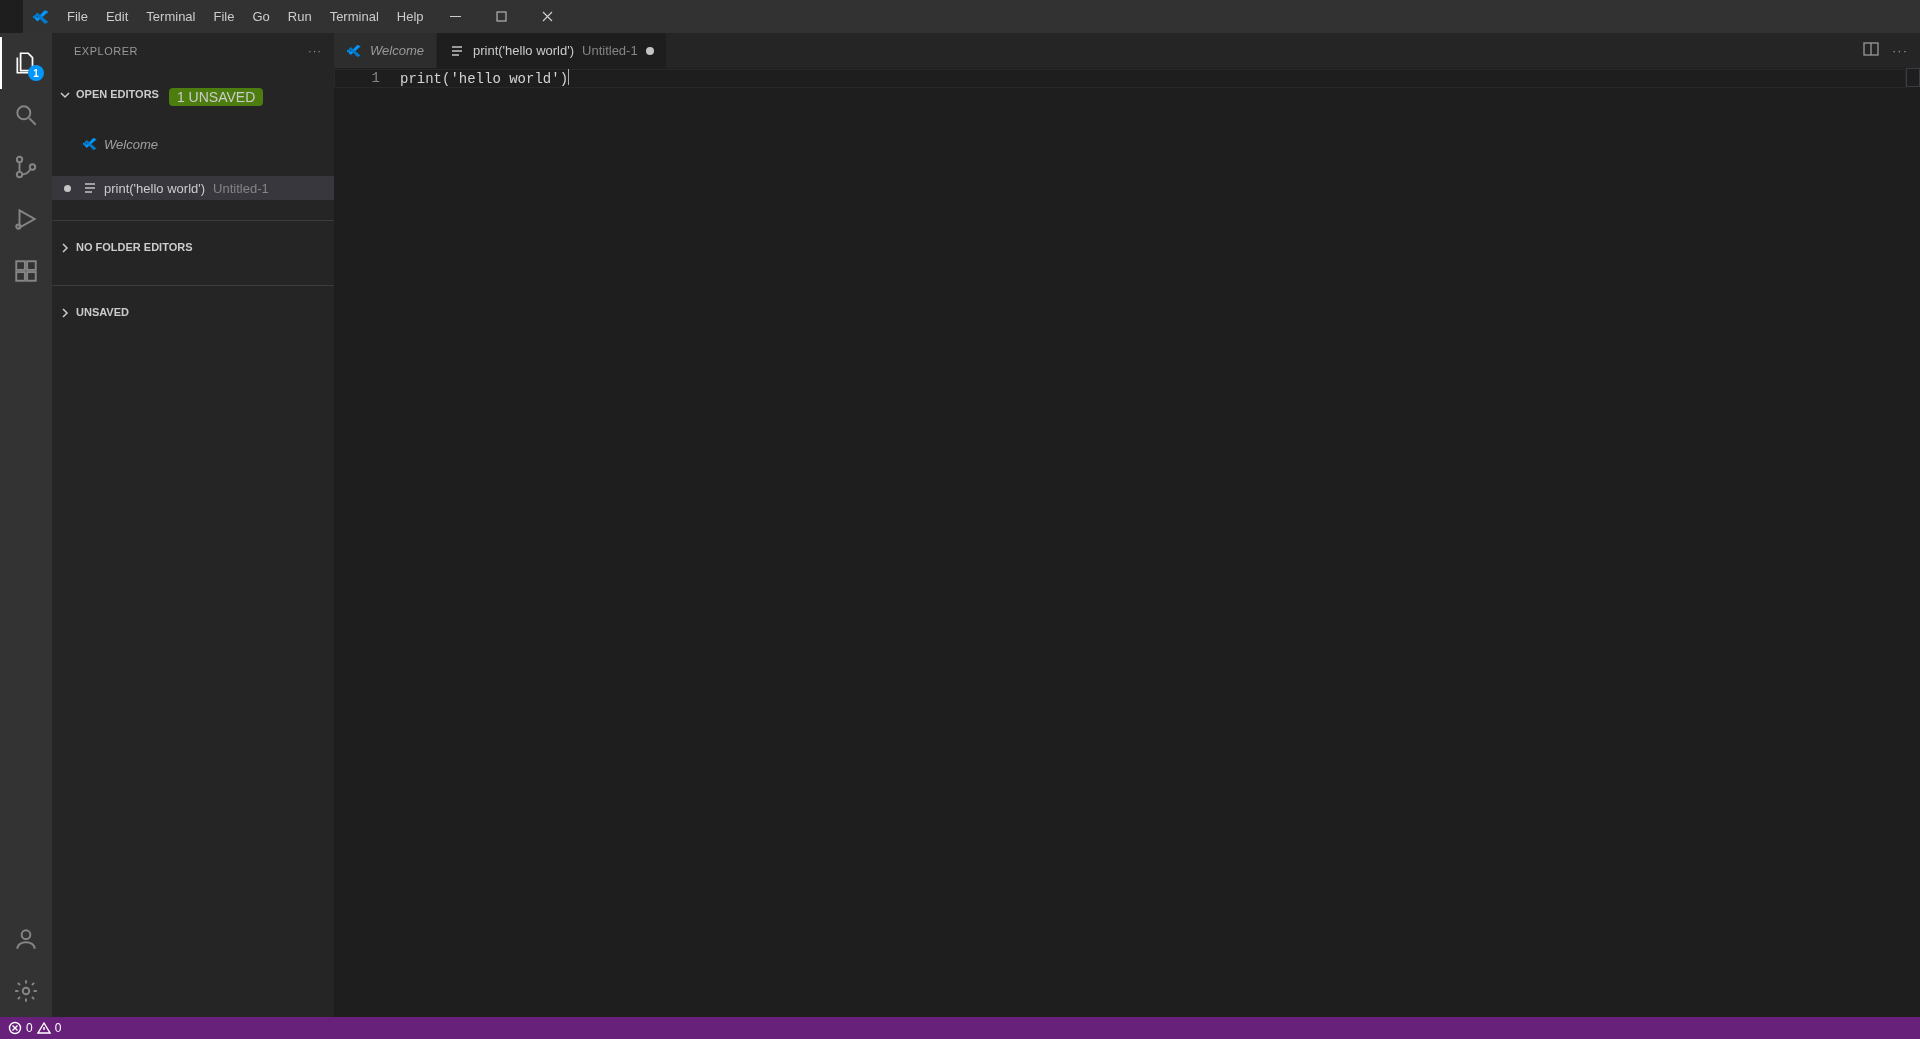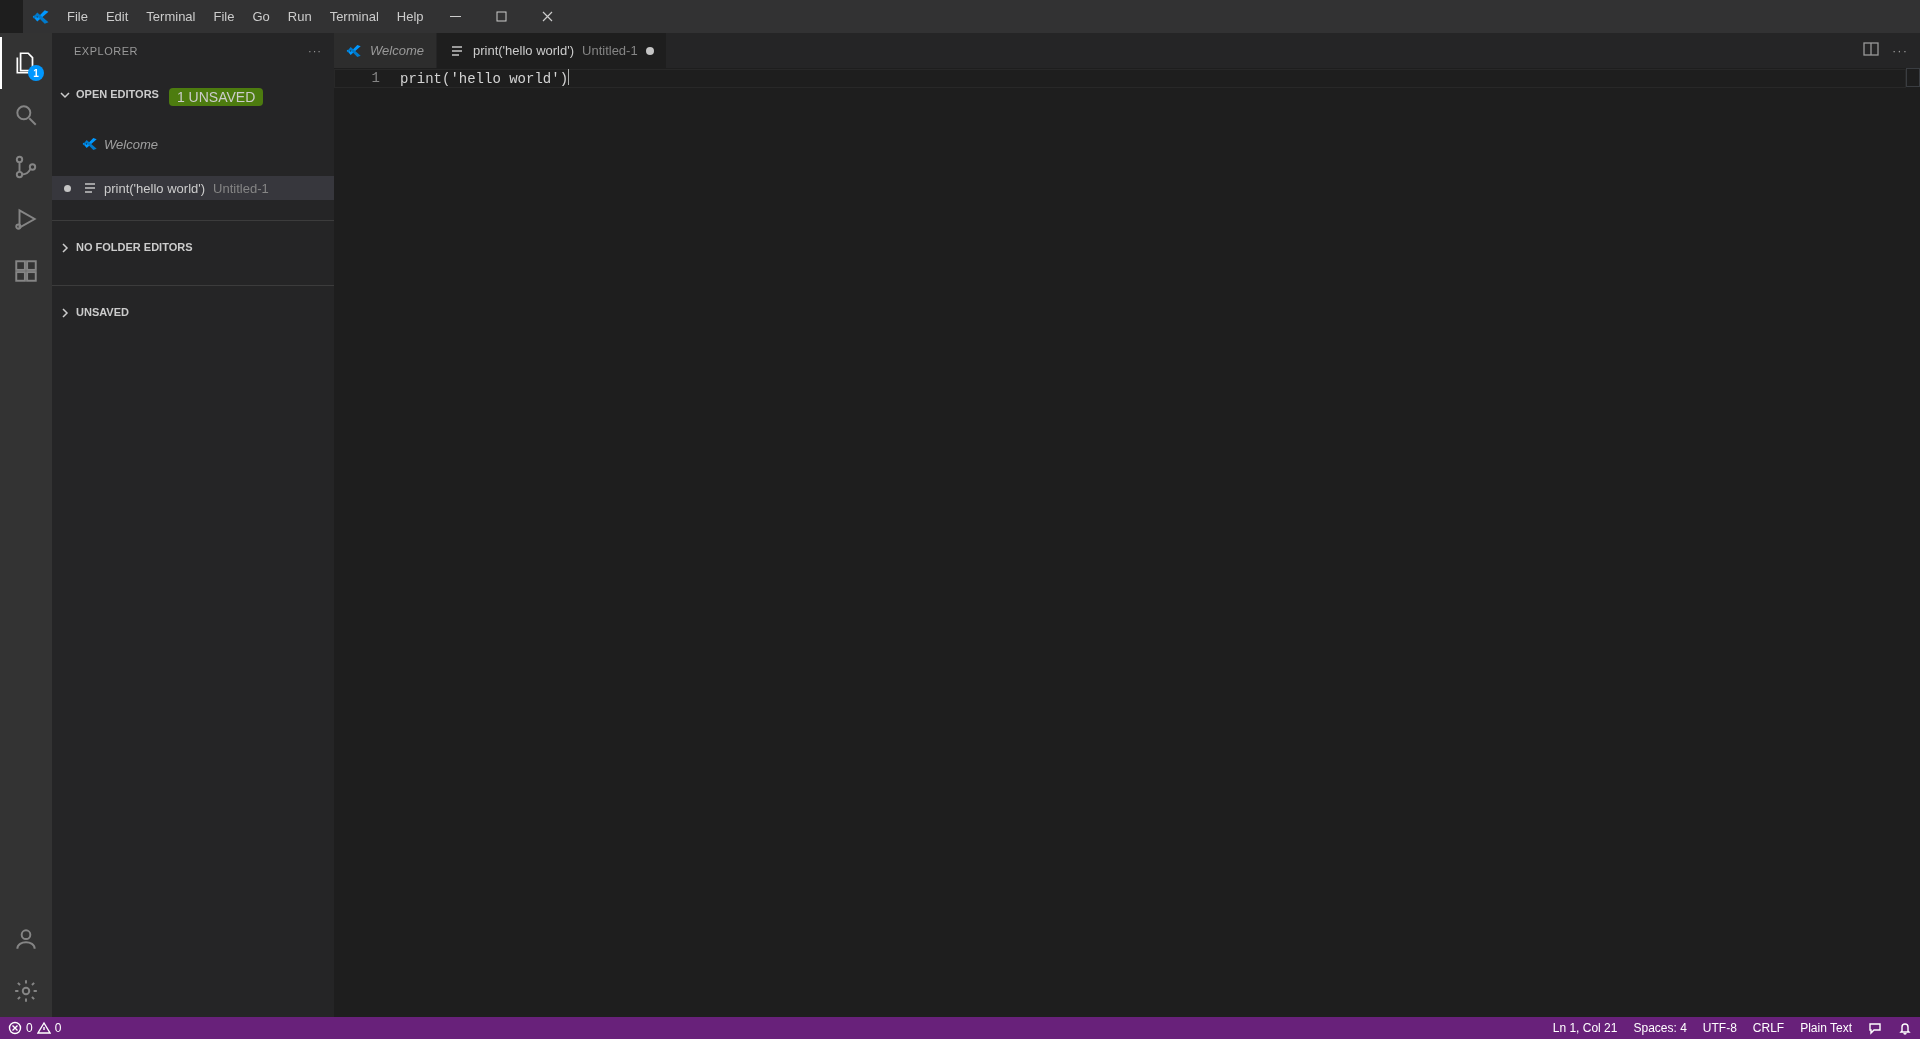--- a/index.html
+++ b/index.html
@@ -450,32 +450,15 @@
             <path d="M4.5 4.5l5 5M9.5 4.5l-5 5"></path>
         </svg>
         <span>0</span>
         <svg width="14" height="14" viewBox="0 0 14 14" stroke="currentColor" fill="none" stroke-width="1.4">
           <path d="M7 2l6 10H1z"></path>
             <path d="M7 6v3M7 11v0"></path>
         </svg>
         <span>0</span>
       </div>
     </div>
-    <div class="sb-right">
-      <div class="sb-cell">Ln 1, Col 21</div>
-      <div class="sb-cell">Spaces: 4</div>
-      <div class="sb-cell">UTF-8</div>
-      <div class="sb-cell">CRLF</div>
-      <div class="sb-cell">Plain Text</div>
-      <div class="sb-cell">
-        <svg width="14" height="14" viewBox="0 0 14 14" stroke="currentColor" fill="none" stroke-width="1.4">
-          <path d="M2 3h10v6H6l-3 3V9H2z"></path>
-        </svg>
-      </div>
-      <div class="sb-cell">
-        <svg width="14" height="14" viewBox="0 0 14 14" stroke="currentColor" fill="none" stroke-width="1.4">
-          <path d="M4 10V6a3 3 0 016 0v4l1 1H3zM6 12a1 1 0 002 0"></path>
-        </svg>
-      </div>
-    </div>
   </div>
 
 </div>
 
 </body></html>

